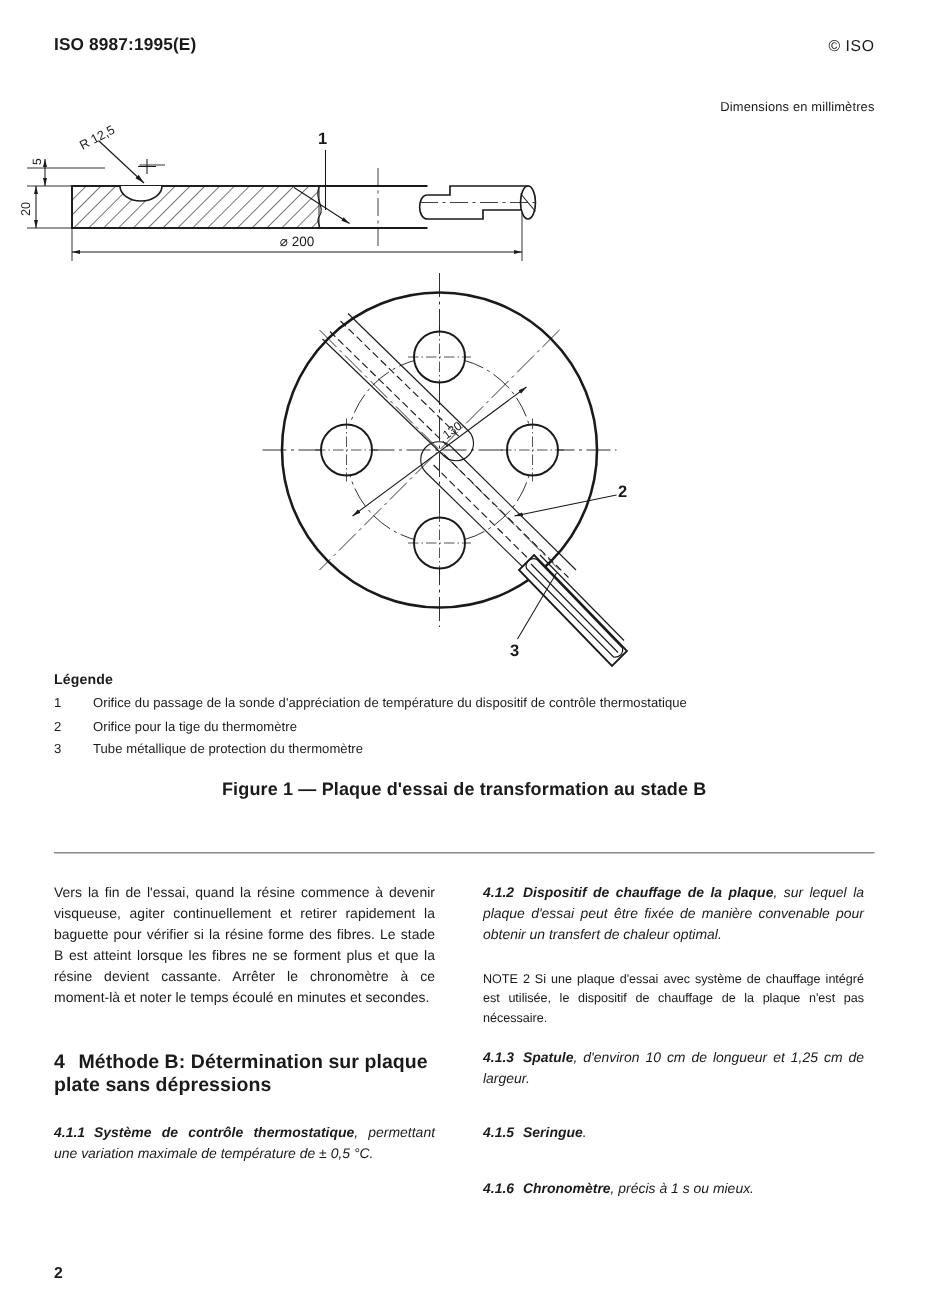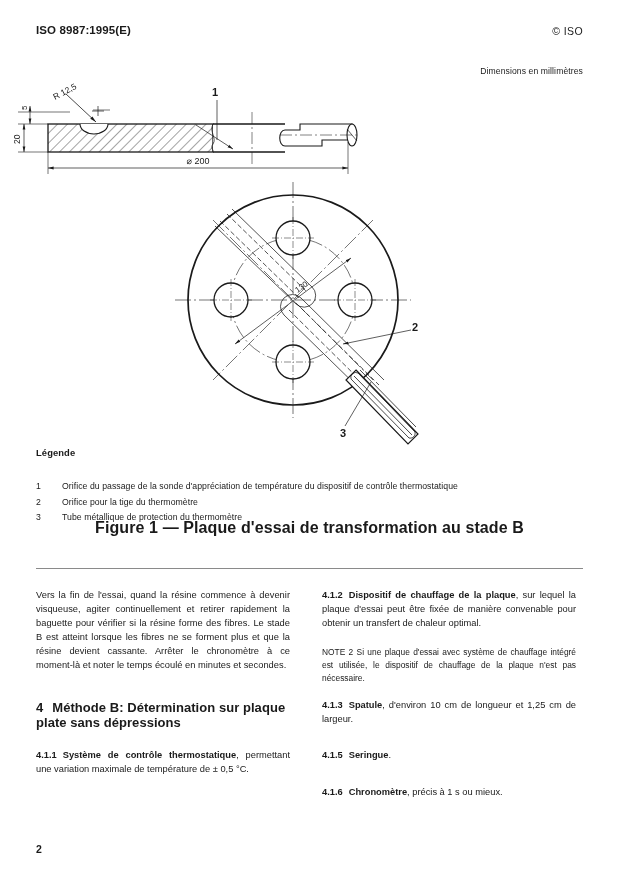--- a/index.html
+++ b/index.html
@@ -61,21 +61,21 @@
   
   .legend {
     position: absolute;
     top: 447px;
     left: 36px;
     width: 545px;
   }
   .legend-title {
     font-size: 9.4px;
     font-weight: bold;
-    margin-bottom: 21px;
+    margin-bottom: 3px;
     letter-spacing: 0.1px;
   }
   .legend-row {
     display: flex;
     font-size: 8.7px;
     line-height: 15.5px;
     letter-spacing: 0.05px;
   }
   .legend-num {
     width: 26px;
@@ -83,21 +83,21 @@
   }
   .legend-text { flex: 1; }
 
   
   .fig-caption {
     position: absolute;
     top: 519px;
     left: 0;
     width: 619px;
     text-align: center;
-    font-size: 16px;
+    font-size: 12px;
     font-weight: bold;
     letter-spacing: 0.1px;
   }
 
   
   .rule {
     position: absolute;
     top: 568px;
     left: 36px;
     width: 547px;
@@ -143,20 +143,21 @@
     font-weight: bold;
     line-height: 14px;
   }
   h3.subclause .num { margin-right: 10px; }
 
   p.item {
     margin: 18px 0 0 0;
     font-size: 9.3px;
     line-height: 14.1px;
     text-align: justify;
+    font-style: italic;
   }
   p.item .num {
     font-weight: bold;
     margin-right: 6px;
   }
   p.item .term { font-weight: bold; }
   p.item.tight { margin-top: 0; }
 
   .spacer-0 { margin-top: 0 !important; }
 

